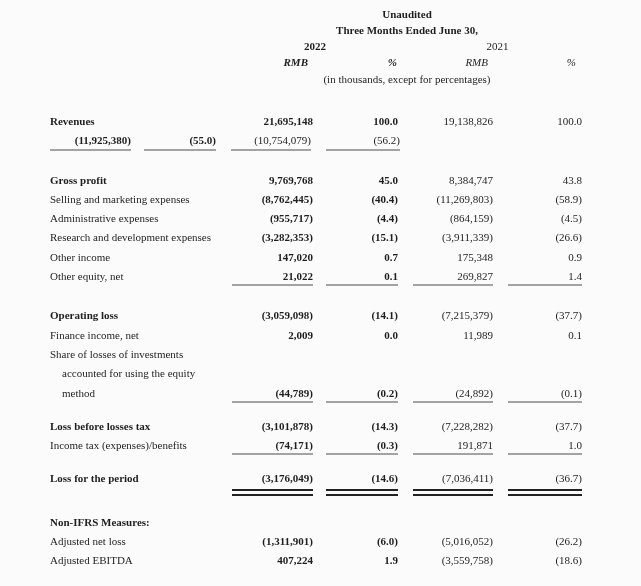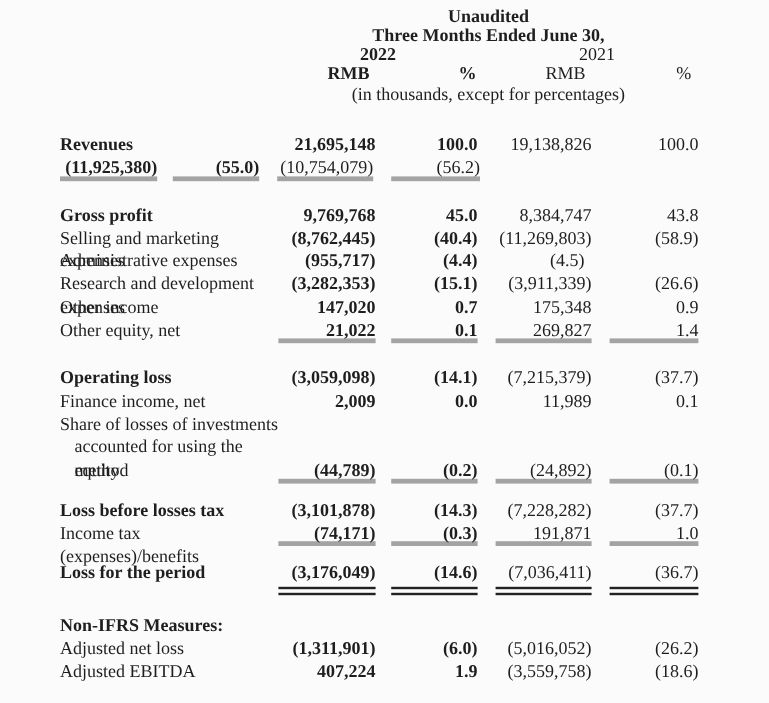--- a/index.html
+++ b/index.html
@@ -1,44 +1,44 @@
 <!DOCTYPE html>
 <html><head>
 <meta charset="utf-8">
 <style>
   html,body{margin:0;padding:0;background:#fbfbfb;}
   .page{
     width:641px;height:586px;box-sizing:border-box;
     padding:6px 59px 0 50px;
     background:#fbfbfb;color:#1e1e1e;
     font-family:"Liberation Serif","DejaVu Serif",serif;
-    font-size:15px;
+    font-size:11px;
   }
   .b{font-weight:bold;}
   
   .hdr{margin-left:182px;width:350px;}
   .hc{text-align:center;height:16px;line-height:16px;}
   .years{display:flex;height:16px;line-height:16px;}
   .years .y1{width:166px;text-align:center;}
   .years .y2{width:169px;margin-left:15px;text-align:center;}
-  .colh{display:flex;height:16px;line-height:16px;}
+  .colh{display:flex;height:16px;line-height:16px;font-style:italic;}
   .colh span{display:block;text-align:right;box-sizing:border-box;}
   .colh .ch1{width:81px;padding-right:5px;font-weight:bold;}
   .colh .ch2{width:72px;margin-left:13px;padding-right:1px;font-weight:bold;}
   .colh .ch3{width:80px;margin-left:15px;padding-right:5px;}
   .colh .ch4{width:74px;margin-left:15px;padding-right:6px;}
   .note{height:18px;line-height:18px;text-align:center;}
   
   .row{display:flex;height:19.3px;line-height:19.3px;}
   .cl{width:182px;}
   .c1{width:81px;text-align:right;font-weight:bold;}
   .c2{width:72px;margin-left:13px;text-align:right;font-weight:bold;}
   .c3{width:80px;margin-left:15px;text-align:right;}
   .c4{width:74px;margin-left:15px;text-align:right;}
-  .u .c1,.u .c2,.u .c3,.u .c4{border-bottom:4px solid #a3a3a3;}
+  .u .c1,.u .c2,.u .c3,.u .c4{border-bottom:2px solid #a3a3a3;}
   .indent{padding-left:12px;box-sizing:border-box;}
   
   .dblrow{display:flex;height:7px;}
   .dblrow .bar{box-sizing:border-box;height:7px;border-top:2px solid #222;border-bottom:2px solid #222;}
   .dblrow .b1{width:81px;margin-left:182px;}
   .dblrow .b2{width:72px;margin-left:13px;}
   .dblrow .b3{width:80px;margin-left:15px;}
   .dblrow .b4{width:74px;margin-left:15px;}
   .sp24{height:24px;}.sp20{height:20px;}.sp14{height:14px;}.sp17{height:17px;}
 </style>
@@ -95,20 +95,21 @@
     <div class="c1">(8,762,445)</div>
     <div class="c2">(40.4)</div>
     <div class="c3">(11,269,803)</div>
     <div class="c4">(58.9)</div>
   </div>
 
   <div class="row">
     <div class="cl">Administrative expenses</div>
     <div class="c1">(955,717)</div>
     <div class="c2">(4.4)</div>
+    <div class="c3">(864,159)</div>
     <div class="c4">(4.5)</div>
   </div>
 
   <div class="row">
     <div class="cl">Research and development expenses</div>
     <div class="c1">(3,282,353)</div>
     <div class="c2">(15.1)</div>
     <div class="c3">(3,911,339)</div>
     <div class="c4">(26.6)</div>
   </div>

